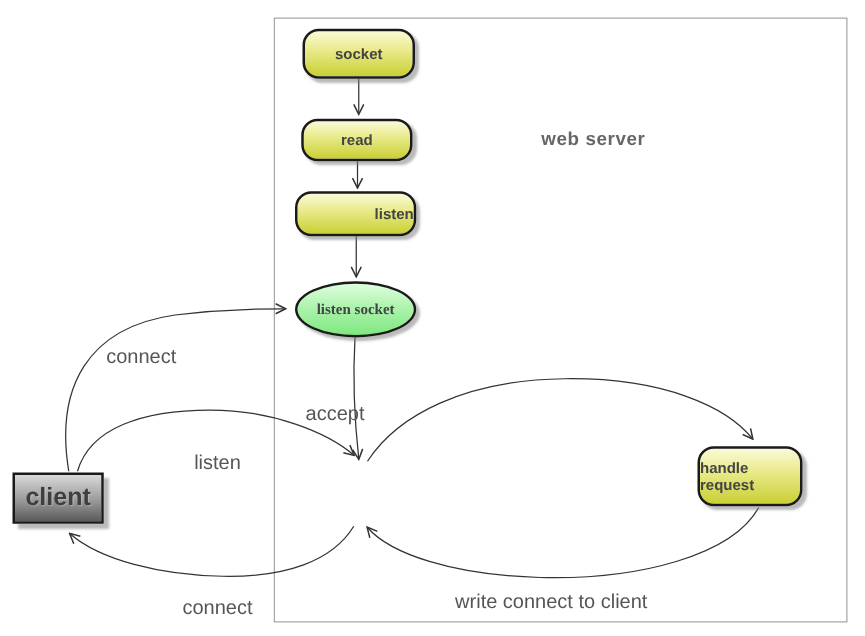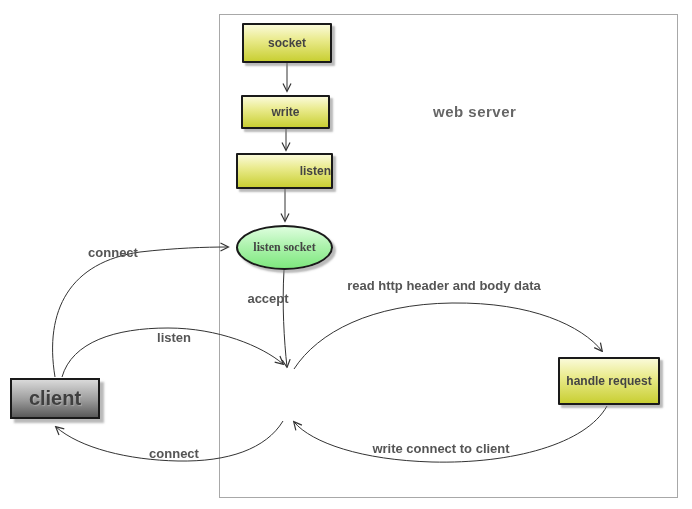--- a/index.html
+++ b/index.html
@@ -7,21 +7,21 @@
     position:relative;width:692px;height:509px;background:#ffffff;overflow:hidden;
     font-family:"Liberation Sans", sans-serif;
   }
   #server-container{
     position:absolute;left:219px;top:14px;width:457px;height:482px;
     border:1px solid #a8a8a8;background:#ffffff;
   }
   #edges{position:absolute;left:0;top:0;width:692px;height:509px;pointer-events:none;}
   .flow-box{
     position:absolute;box-sizing:border-box;
-    border:2px solid #1a1a1a;border-radius:1px;
+    border:2px solid #1a1a1a;border-radius:13px;
     background:linear-gradient(180deg,#fafad8 0%,#eaeb8e 40%,#c9cf33 100%);
     box-shadow:3px 3px 2px rgba(130,130,130,0.55);
     display:flex;align-items:center;justify-content:center;
     font-size:12px;font-weight:bold;color:#444444;
   }
   .ellipse{
     position:absolute;box-sizing:border-box;
     border:2px solid #1a1a1a;border-radius:50%;
     box-shadow:3px 3px 2px rgba(130,130,130,0.55);
     display:flex;align-items:center;justify-content:center;
@@ -33,21 +33,21 @@
     position:absolute;box-sizing:border-box;
     border:2px solid #1a1a1a;
     background:linear-gradient(180deg,#d9d9d9 0%,#9a9a9a 55%,#5a5a5a 100%);
     box-shadow:4px 4px 2px rgba(140,140,140,0.6);
     display:flex;align-items:center;justify-content:center;
     font-size:20px;font-weight:bold;color:#3f3f3f;
     text-shadow:1px 1px 1px rgba(255,255,255,0.25);
   }
   .edge-label{
     position:absolute;transform:translate(-50%,-50%);
-    font-size:13px;font-weight:bold;color:#555555;white-space:nowrap;
+    font-size:16px;font-weight:normal;color:#555555;white-space:nowrap;margin-top:34px;
   }
   #diagram-title{
     position:absolute;left:433px;top:103px;
     font-size:15px;font-weight:bold;color:#666666;letter-spacing:0.5px;
   }
 </style>
 </head>
 <body>
 
 <div id="canvas">
@@ -73,40 +73,39 @@
       <path d="M 607,406 C 586,444 512,464 432,462 C 362,460 312,443 294,422" marker-end="url(#arrow)"></path>
       <path d="M 283,421 C 266,449 228,462 178,461 C 128,460 80,448 56,427" marker-end="url(#arrow)"></path>
     </g>
   </svg>
 
   <div class="flow-box" id="node-socket" style="left:242px;top:23px;width:90px;height:40px;">
     <span>socket</span>
   </div>
 
   <div class="flow-box" id="node-bind" style="left:241px;top:95px;width:89px;height:34px;">
-    <span>write</span>
+    <span>read</span>
   </div>
 
   <div class="flow-box" id="node-listen" style="left:236px;top:153px;width:97px;height:36px;justify-content:flex-end;">
     <span>listen</span>
   </div>
 
   <div class="ellipse" id="node-listen-socket" style="left:236px;top:225px;width:97px;height:45px;">
     <span>listen socket</span>
   </div>
 
 
-  <div class="flow-box" id="node-handle-request" style="left:558px;top:357px;width:102px;height:48px;">
+  <div class="flow-box" id="node-handle-request" style="left:558px;top:357px;width:84px;height:48px;">
     <span>handle request</span>
   </div>
 
-  <div id="node-client" style="left:10px;top:378px;width:90px;height:41px;">
+  <div id="node-client" style="left:10px;top:378px;width:73px;height:41px;">
     <span>client</span>
   </div>
 
   <div class="edge-label" style="left:113px;top:252px;">connect</div>
   <div class="edge-label" style="left:174px;top:337px;">listen</div>
   <div class="edge-label" style="left:268px;top:298px;">accept</div>
-  <div class="edge-label" style="left:444px;top:285px;">read http header and body data</div>
   <div class="edge-label" style="left:441px;top:448px;">write connect to client</div>
   <div class="edge-label" style="left:174px;top:453px;">connect</div>
 
 </div>
 
 </body></html>

